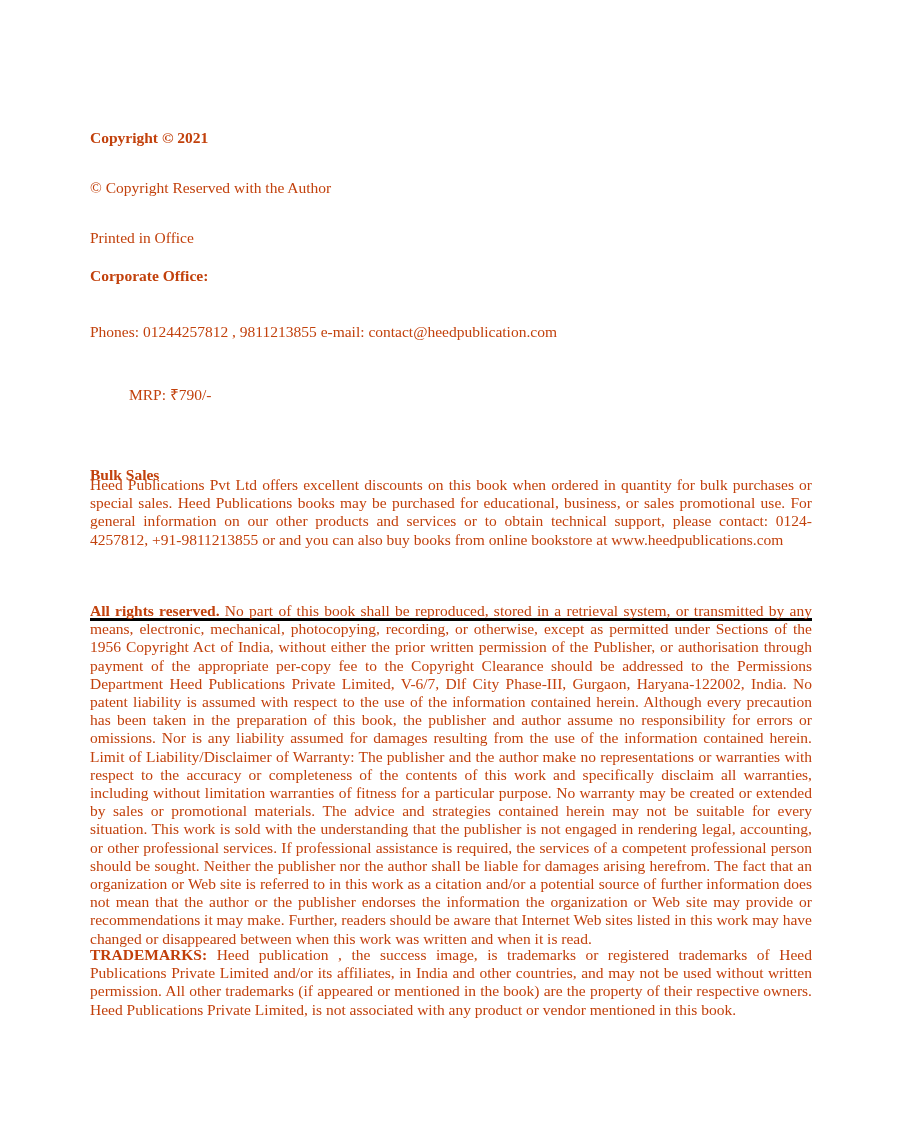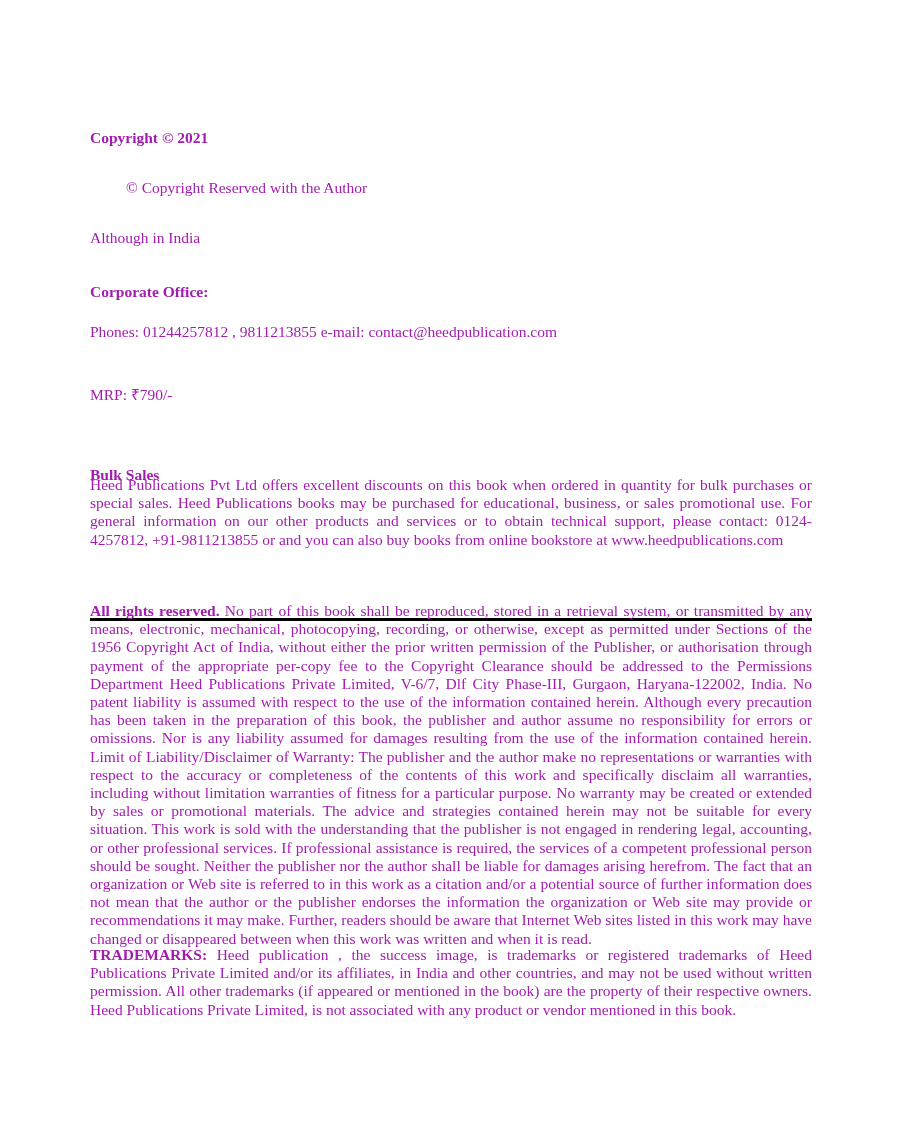--- a/index.html
+++ b/index.html
@@ -5,21 +5,21 @@
     html, body {
       margin: 0;
       padding: 0;
       background: #ffffff;
     }
     .page {
       position: relative;
       width: 900px;
       height: 1140px;
       background: #ffffff;
-      color: #a21caf;
+      color: #c2410c;
       font-family: "Liberation Serif", serif;
       overflow: hidden;
     }
     .content-block {
       position: absolute;
       left: 90px;
       width: 722px;
       font-size: 15.5px;
       line-height: 20px;
     }
@@ -30,42 +30,42 @@
     }
     .rule {
       position: absolute;
       left: 90px;
       width: 722px;
       height: 3px;
       background: #000000;
     }
     
     .pos-copyright   { top: 128px; }
-    .pos-reserved    { top: 178px; margin-left: 36px; }
+    .pos-reserved    { top: 178px; }
     .pos-printed     { top: 228px; }
-    .pos-corp-head   { top: 282px; }
+    .pos-corp-head   { top: 266px; }
     .pos-corp-addr   { top: 302px; }
     .pos-corp-phones { top: 322px; }
-    .pos-mrp         { top: 385px; }
+    .pos-mrp         { top: 385px; margin-left: 39px; }
     .pos-bulk-head   { top: 446px; margin-top: 19px; }
     .pos-bulk-body   { top: 476px; }
     .pos-rule        { top: 618px; }
     .pos-rights      { top: 602px; }
     .pos-trademarks  { top: 946px; }
   </style>
 </head>
 <body>
 
 <div class="page">
 
   <div class="content-block pos-copyright bold">Copyright © 2021</div>
 
   <div class="content-block pos-reserved">© Copyright Reserved with the Author</div>
 
-  <div class="content-block pos-printed">Although in India</div>
+  <div class="content-block pos-printed">Printed in Office</div>
 
   <div class="content-block pos-corp-head bold">Corporate Office:</div>
 
 
   <div class="content-block pos-corp-phones">Phones: 01244257812 , 9811213855  e-mail: contact@heedpublication.com</div>
 
   <div class="content-block pos-mrp">MRP: ₹790/-</div>
 
   <div class="content-block pos-bulk-head bold">Bulk Sales</div>
 

